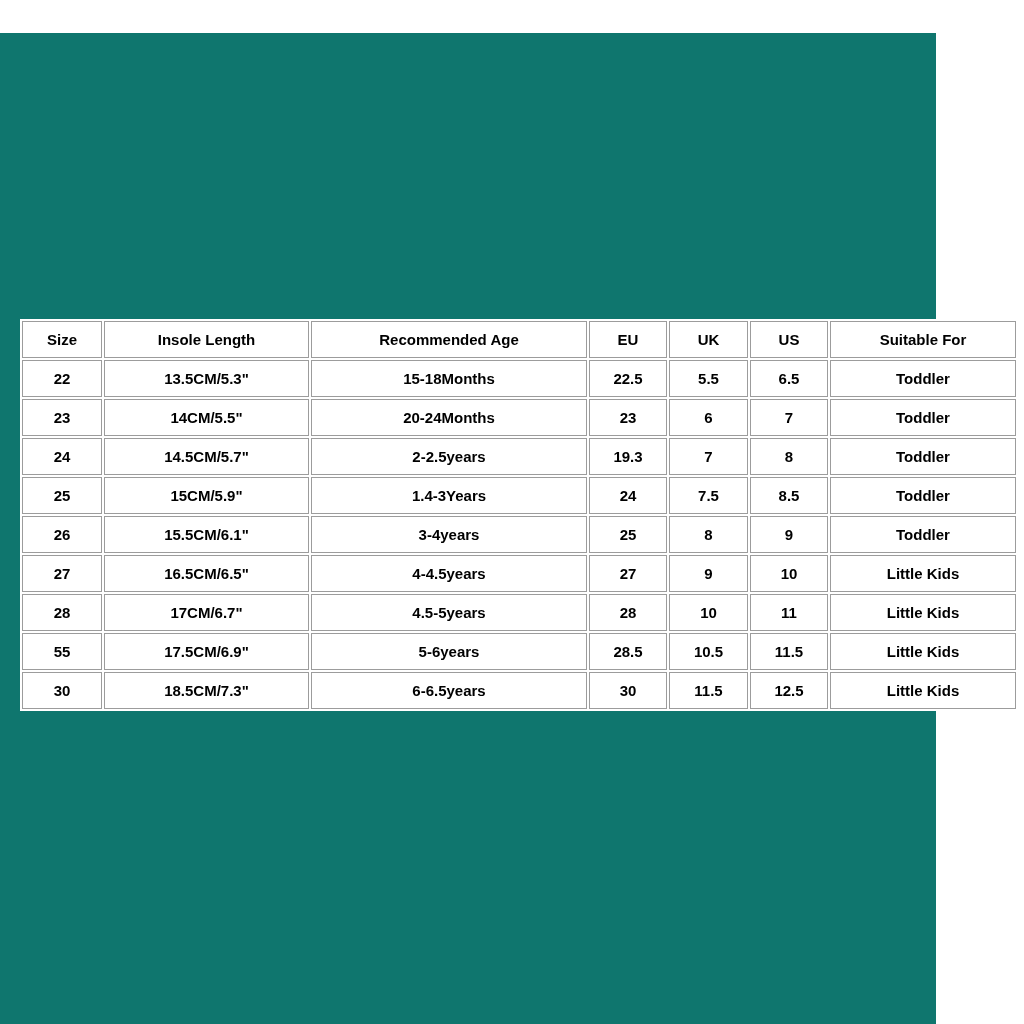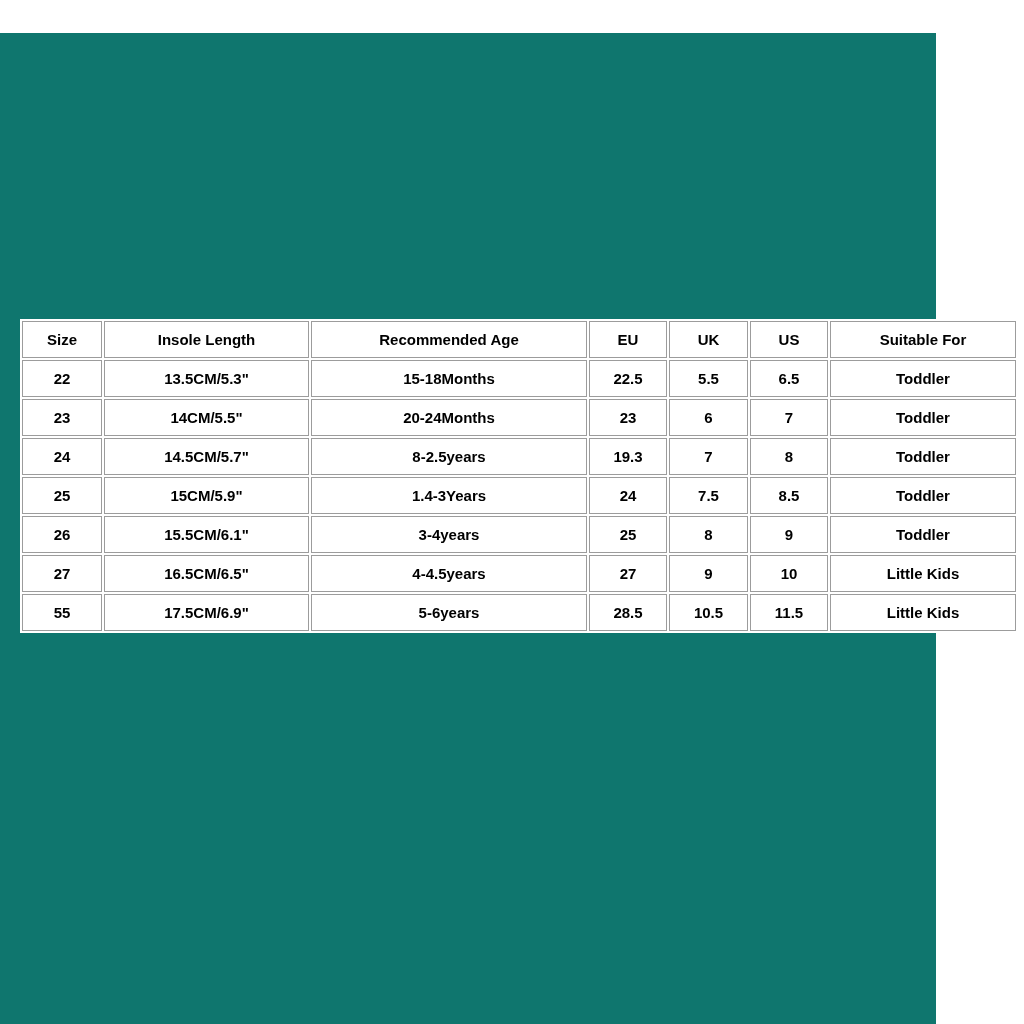--- a/index.html
+++ b/index.html
@@ -91,21 +91,21 @@
           <td>14CM/5.5"</td>
           <td>20-24Months</td>
           <td>23</td>
           <td>6</td>
           <td>7</td>
           <td>Toddler</td>
         </tr>
         <tr>
           <td>24</td>
           <td>14.5CM/5.7"</td>
-          <td>8-2.5years</td>
+          <td>2-2.5years</td>
           <td>19.3</td>
           <td>7</td>
           <td>8</td>
           <td>Toddler</td>
         </tr>
         <tr>
           <td>25</td>
           <td>15CM/5.9"</td>
           <td>1.4-3Years</td>
           <td>24</td>
@@ -125,23 +125,41 @@
         <tr>
           <td>27</td>
           <td>16.5CM/6.5"</td>
           <td>4-4.5years</td>
           <td>27</td>
           <td>9</td>
           <td>10</td>
           <td>Little Kids</td>
         </tr>
         <tr>
+          <td>28</td>
+          <td>17CM/6.7"</td>
+          <td>4.5-5years</td>
+          <td>28</td>
+          <td>10</td>
+          <td>11</td>
+          <td>Little Kids</td>
+        </tr>
+        <tr>
           <td>55</td>
           <td>17.5CM/6.9"</td>
           <td>5-6years</td>
           <td>28.5</td>
           <td>10.5</td>
           <td>11.5</td>
           <td>Little Kids</td>
         </tr>
+        <tr>
+          <td>30</td>
+          <td>18.5CM/7.3"</td>
+          <td>6-6.5years</td>
+          <td>30</td>
+          <td>11.5</td>
+          <td>12.5</td>
+          <td>Little Kids</td>
+        </tr>
       </tbody>
   </table>
 </div>
 
 </body></html>

